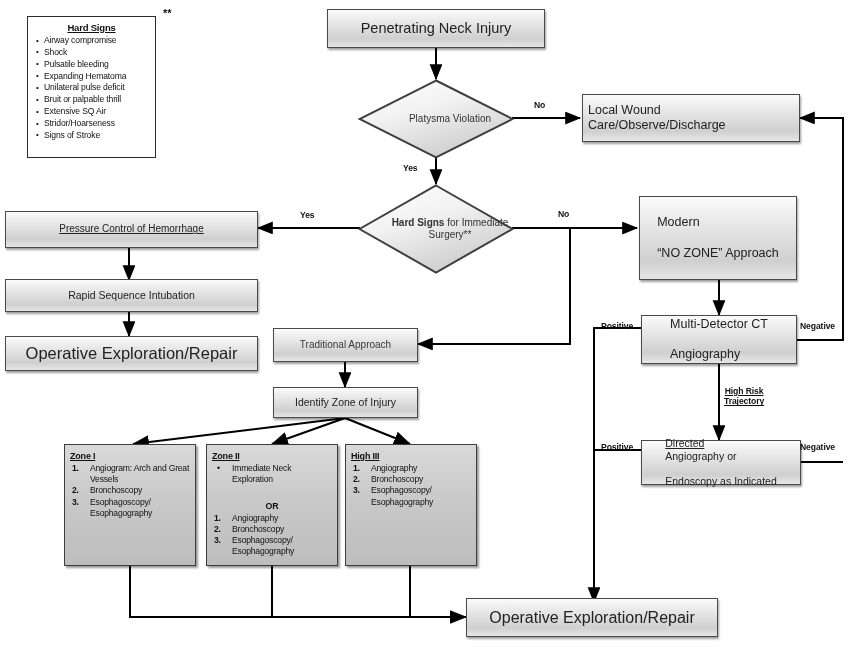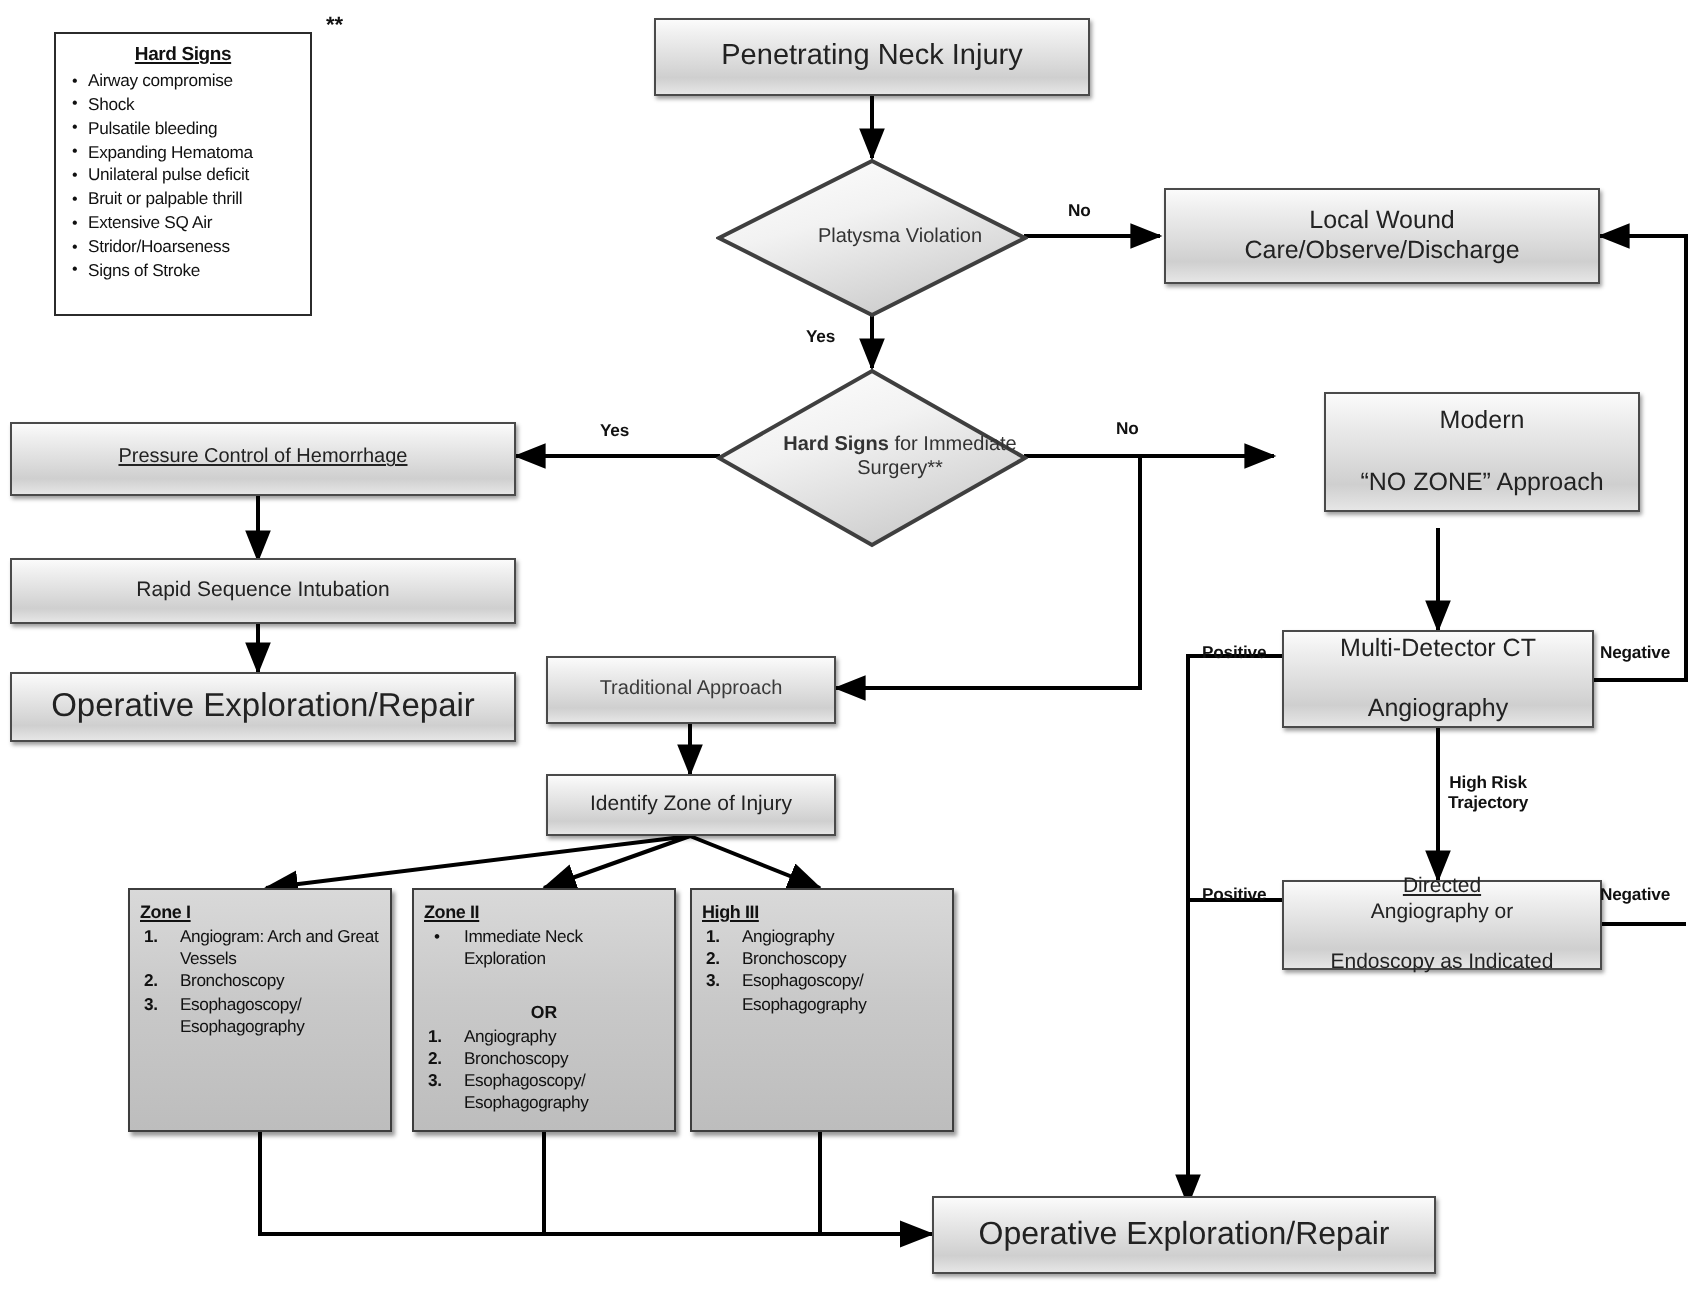--- a/index.html
+++ b/index.html
@@ -2,42 +2,42 @@
 <html><head>
 <meta charset="utf-8">
 <style>
   html,body{margin:0;padding:0;background:#ffffff;}
   body{font-family:"Liberation Sans",sans-serif;-webkit-font-smoothing:antialiased;}
   #canvas{position:relative;width:850px;height:651px;background:#fff;overflow:hidden;}
 
   svg.edges{position:absolute;left:0;top:0;width:850px;height:651px;pointer-events:none;}
 
   .node{position:absolute;box-sizing:border-box;display:flex;align-items:center;
-        justify-content:center;text-align:center;color:#222;
+        justify-content:center;color:#222;
         border:1.6px solid #4a4a4a;
         background:linear-gradient(to bottom,#fbfbfb 0%,#f0f0f0 18%,#dcdcdc 55%,#cfcfcf 78%,#e6e6e6 100%);
         box-shadow:1px 1.5px 2px rgba(0,0,0,.38);}
   .node span{display:block;line-height:1.22;padding:0 5px;}
 
   .diamond{position:absolute;display:flex;align-items:center;justify-content:center;}
   .diamond .dshape{position:absolute;left:0;top:0;width:100%;height:100%;}
   .diamond .dtext{position:relative;text-align:center;color:#333;line-height:1.25;z-index:2;}
 
   .legend{position:absolute;box-sizing:border-box;border:1.4px solid #2b2b2b;
           background:#fff;padding:5px 6px 6px 6px;}
   .legend .ltitle{text-align:center;font-weight:700;text-decoration:underline;
                   font-size:9.5px;color:#111;margin-bottom:2px;letter-spacing:-.2px;}
   .legend ul{list-style:none;margin:0;padding:0;}
   .legend li{font-size:8.6px;color:#111;line-height:1.38;padding-left:10px;position:relative;
              letter-spacing:-.15px;white-space:nowrap;}
   .legend li:before{content:"\2022";position:absolute;left:2px;top:-0.5px;font-size:8px;}
   .legend-star{position:absolute;font-weight:700;font-size:11px;color:#111;}
 
   .elabel{position:absolute;font-size:8.6px;font-weight:700;color:#111;white-space:nowrap;letter-spacing:-.1px;}
-  .elabel.two{line-height:1.2;text-align:center;font-weight:700;}
+  .elabel.two{line-height:1.2;text-align:center;font-weight:700;text-decoration:underline;}
 
   .zone{position:absolute;box-sizing:border-box;border:1.6px solid #3d3d3d;
         background:linear-gradient(to bottom,#d9d9d9 0%,#c9c9c9 45%,#bdbdbd 100%);
         box-shadow:1.5px 2px 2px rgba(0,0,0,.4);padding:6px 5px 5px 5px;}
   .zone .ztitle{text-align:left;font-size:9px;font-weight:700;text-decoration:underline;
                 color:#111;margin-bottom:2px;letter-spacing:-.2px;}
   .zone ol,.zone ul{margin:0;padding:0;list-style:none;}
   .zone li{font-size:8.6px;color:#111;line-height:1.3;position:relative;
            padding-left:20px;letter-spacing:-.2px;margin-bottom:0px;}
   .zone li .mk{position:absolute;left:2px;top:0;font-weight:700;}
@@ -179,21 +179,21 @@
   </div>
 
   <div class="node" style="left:5px;top:279px;width:253px;height:33px;">
     <span class="t-rsi">Rapid Sequence Intubation</span>
   </div>
 
   <div class="node" style="left:5px;top:336px;width:253px;height:35px;">
     <span class="t-opleft">Operative Exploration/Repair</span>
   </div>
 
-  <div class="node" style="left:639px;top:196px;width:158px;height:60px;margin-left:23px;">
+  <div class="node" style="left:639px;top:196px;width:158px;height:84px;">
     <span class="t-nozone">
       <span>Modern</span><br>
       <span>“NO ZONE” Approach</span>
     </span>
   </div>
 
   <div class="node" style="left:641px;top:315px;width:156px;height:49px;">
     <span class="t-mdct">
       <span>Multi-Detector CT</span><br>
       <span>Angiography</span>

